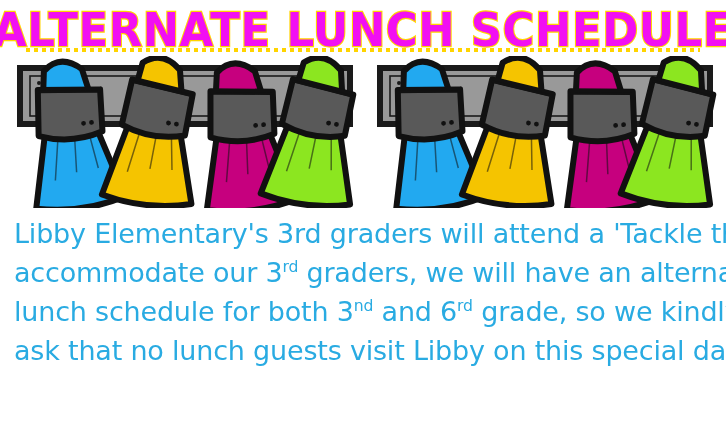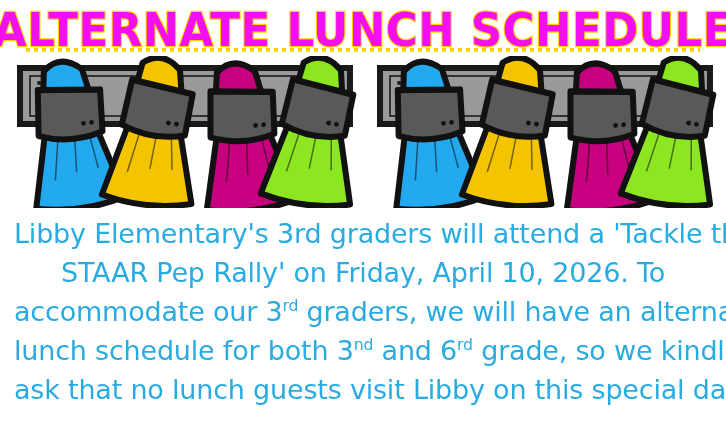--- a/index.html
+++ b/index.html
@@ -212,23 +212,20 @@
         </g>
       </svg>
     </div>
   </div>
 
   <div class="body-block">
     <div class="body-line">
       <span>Libby Elementary's 3rd graders will attend a 'Tackle the</span>
     </div>
     <div class="body-line">
-      <span>STAAR Pep Rally' on Friday, April 10, 2026. To</span>
-    </div>
-    <div class="body-line">
       <span>accommodate our 3</span><sup>rd</sup><span> graders, we will have an alternate</span>
     </div>
     <div class="body-line">
       <span>lunch schedule for both 3</span><sup>nd</sup><span> and 6</span><sup>rd</sup><span> grade, so we kindly</span>
     </div>
     <div class="body-line">
       <span>ask that no lunch guests visit Libby on this special day.</span>
     </div>
   </div>
 

